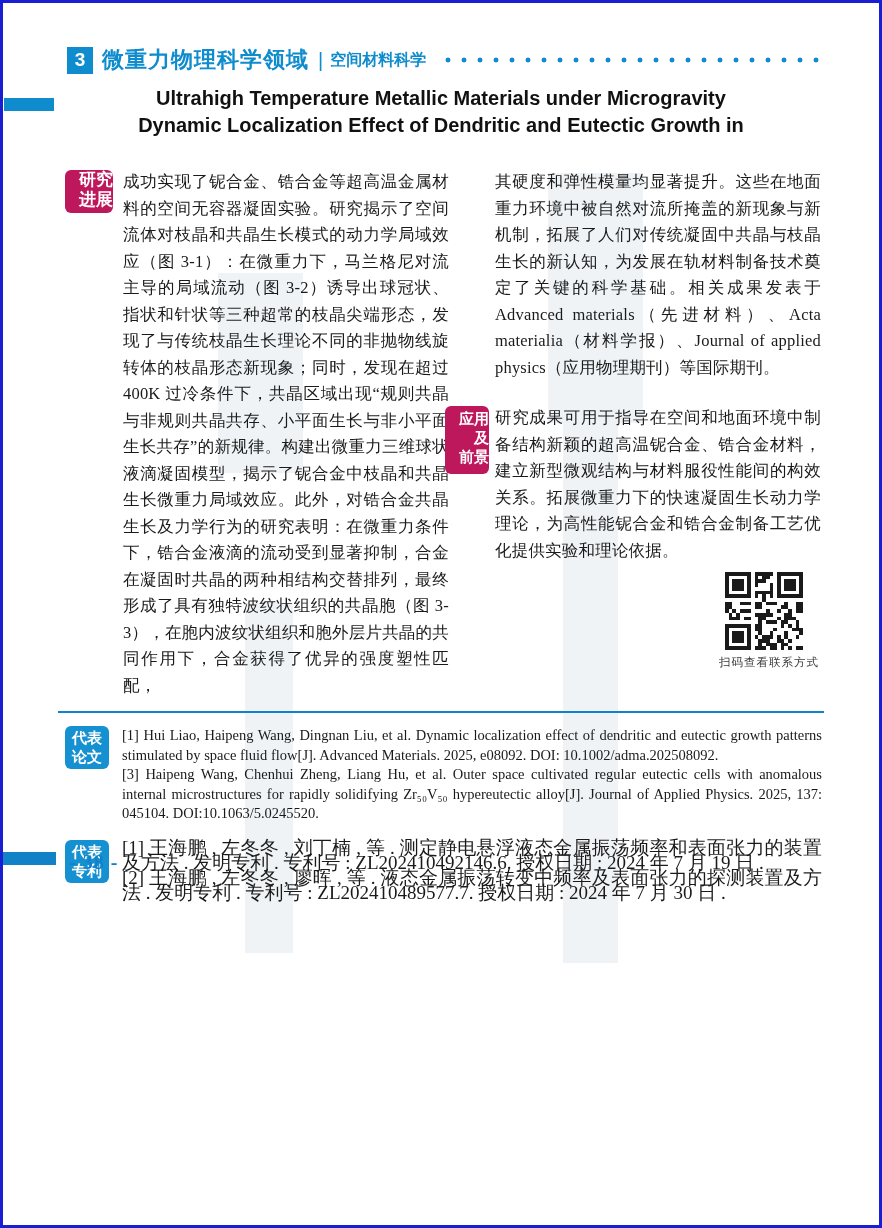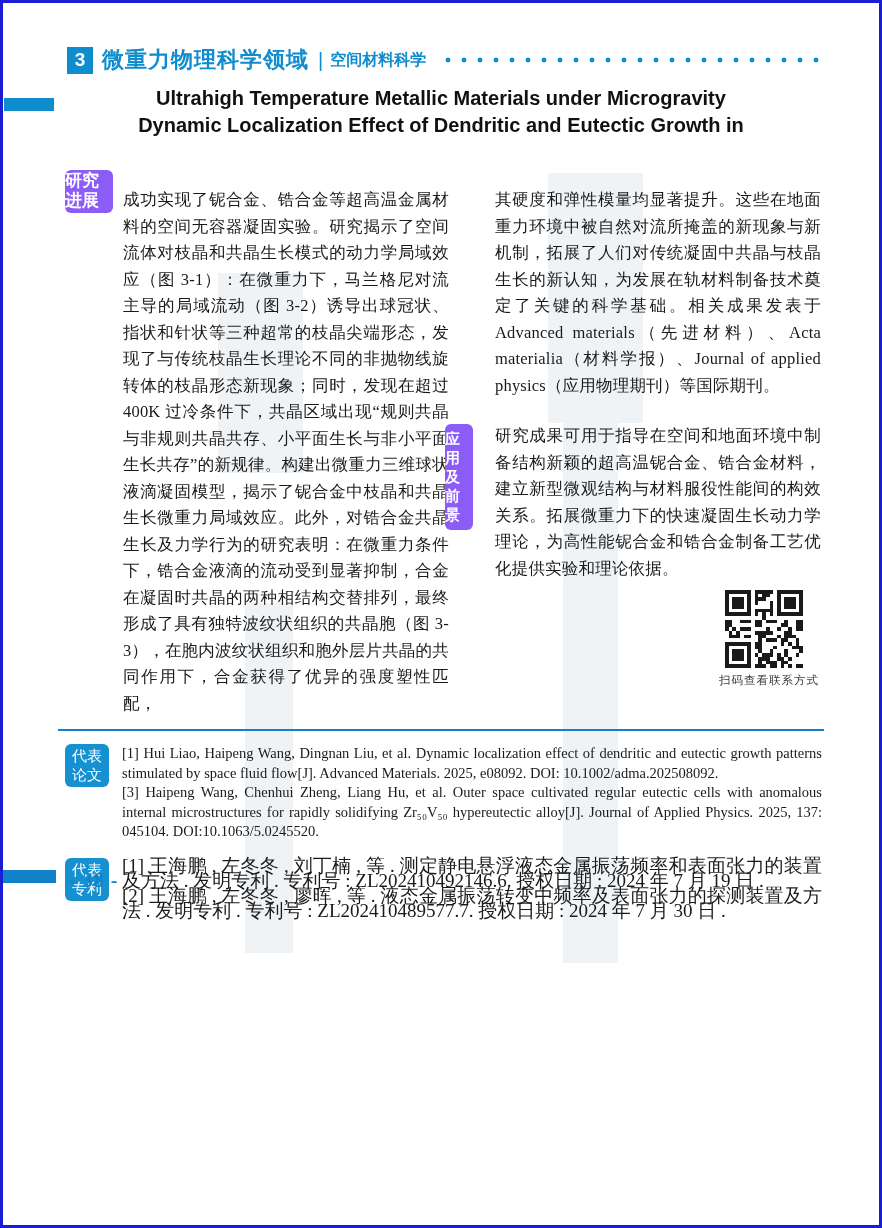--- a/index.html
+++ b/index.html
@@ -41,43 +41,43 @@
 
   
   .abstract { margin:22px 62px 0 63px; background:#1e97d5; border-radius:10px;
               color:#ffffff; font-family:"Liberation Sans", sans-serif;
               font-size:16.5px; line-height:26px; padding:9px 16px 10px 16px;
               text-align:justify; text-indent:2em; letter-spacing:0.5px; }
 
   
   .body-cols { display:flex; gap:46px; margin:30px 58px 0 120px; }
   .col { flex:1; position:relative; }
-  .body-text { font-size:16.5px; line-height:26.5px; text-align:justify; letter-spacing:0.2px;margin-top:18px; }
-  .side-label { position:absolute; background:#8b5cf6; color:#fff; border-radius:6px;
-                font-family:Liberation Sans, sans-serif; font-weight:bold;
-                text-align:left; white-space:pre-line; z-index:2; }
+  .body-text { font-size:16.5px; line-height:26.5px; text-align:justify; letter-spacing:0.2px; }
+  .side-label { position:absolute; background:#be185d; color:#fff; border-radius:6px;
+                font-family:Liberation Mono, monospace; font-weight:bold;
+                text-align:right; white-space:pre-line; z-index:2; }
   .lbl-progress { left:-58px; top:1px; width:48px; font-size:17px; line-height:20px; padding:1px 0 2px 0; }
-  .lbl-app { left:-50px; top:1px; width:28px; font-size:15px; line-height:19px; padding:5px 0 6px 0; }
+  .lbl-app { left:-50px; top:1px; width:44px; font-size:15px; line-height:19px; padding:5px 0 6px 0; }
   .app-block { position:relative; margin-top:24px; }
 
   
   .qr-wrap { width:110px; margin:8px 2px 0 auto; text-align:center; }
   .qr-grid { width:78px; height:78px; margin:0 auto; display:grid;
              grid-template-columns:repeat(21,1fr); grid-template-rows:repeat(21,1fr); }
   .qr-grid .on  { background:#1a1a1a; }
   .qr-grid .off { background:#ffffff; }
   .qr-caption { margin-top:5px; font-size:11.5px; color:#3a3a3a; letter-spacing:1px; font-family:"Liberation Sans", sans-serif;text-align:right; }
 
   .rule { margin:12px 55px 0 55px; border-top:2px solid #1181c9; }
 
   
   .ref-section { display:flex; margin:13px 57px 0 62px; gap:13px; }
   .ref-label { flex:0 0 44px; }
   .ref-label .box { background:#1590d0; color:#fff; border-radius:6px; width:44px;
-                    font-family:"Liberation Sans", sans-serif; font-weight:normal;
+                    font-family:"Liberation Sans", sans-serif; font-weight:bold;
                     font-size:15px; line-height:19px; text-align:center;
                     white-space:pre-line; padding:2px 0 3px 0; }
   .ref-body { flex:1; }
   .ref-body p { font-size:14.5px; line-height:19.5px; text-align:justify; }
   .pat-body p { font-size:19px; line-height:15px; text-align:justify; }
 
   
   .ftr-bar { position:absolute; left:0; bottom:35px; width:53px; height:13px; background:#1282c8; z-index:1; }
   .page-num { position:absolute; left:66px; bottom:26px; color:#1282c8; font-weight:bold;
               font-size:20px; font-family:"Liberation Serif", serif; z-index:1; letter-spacing:1px; }

